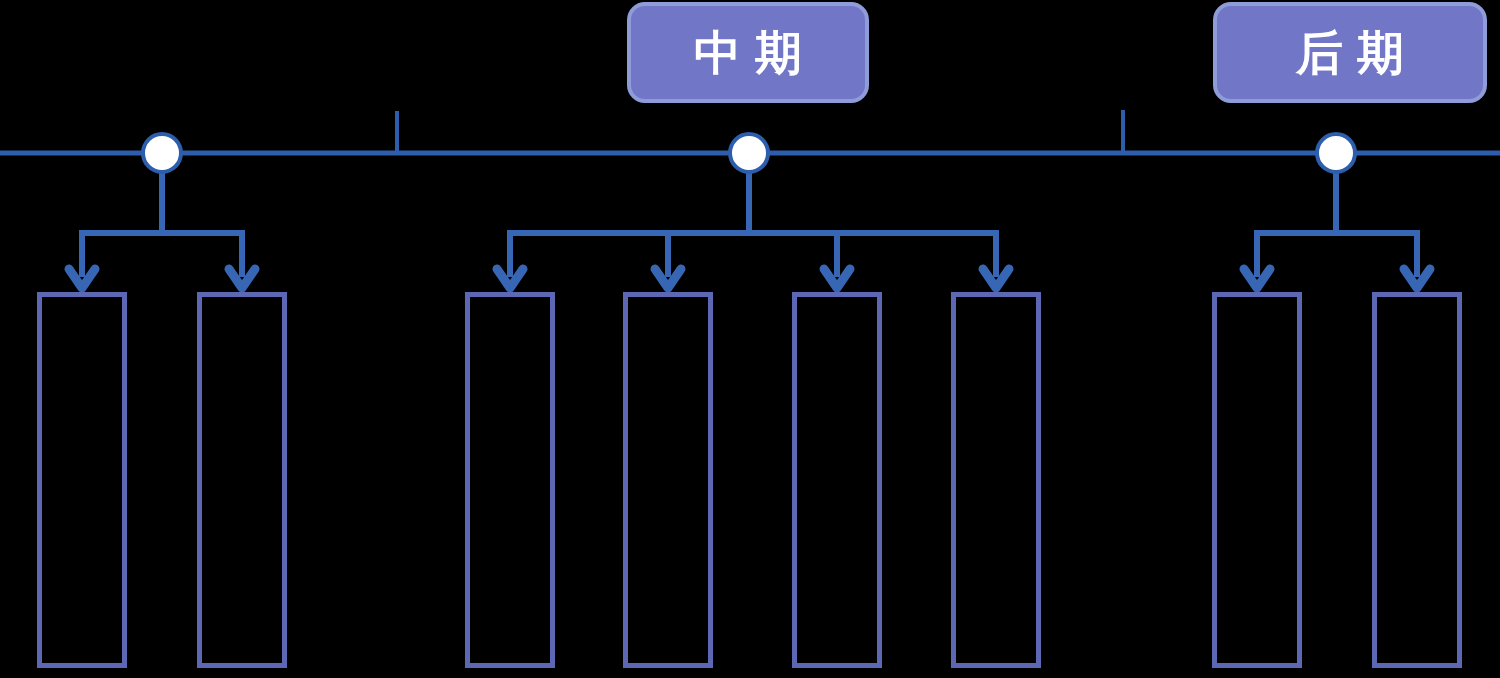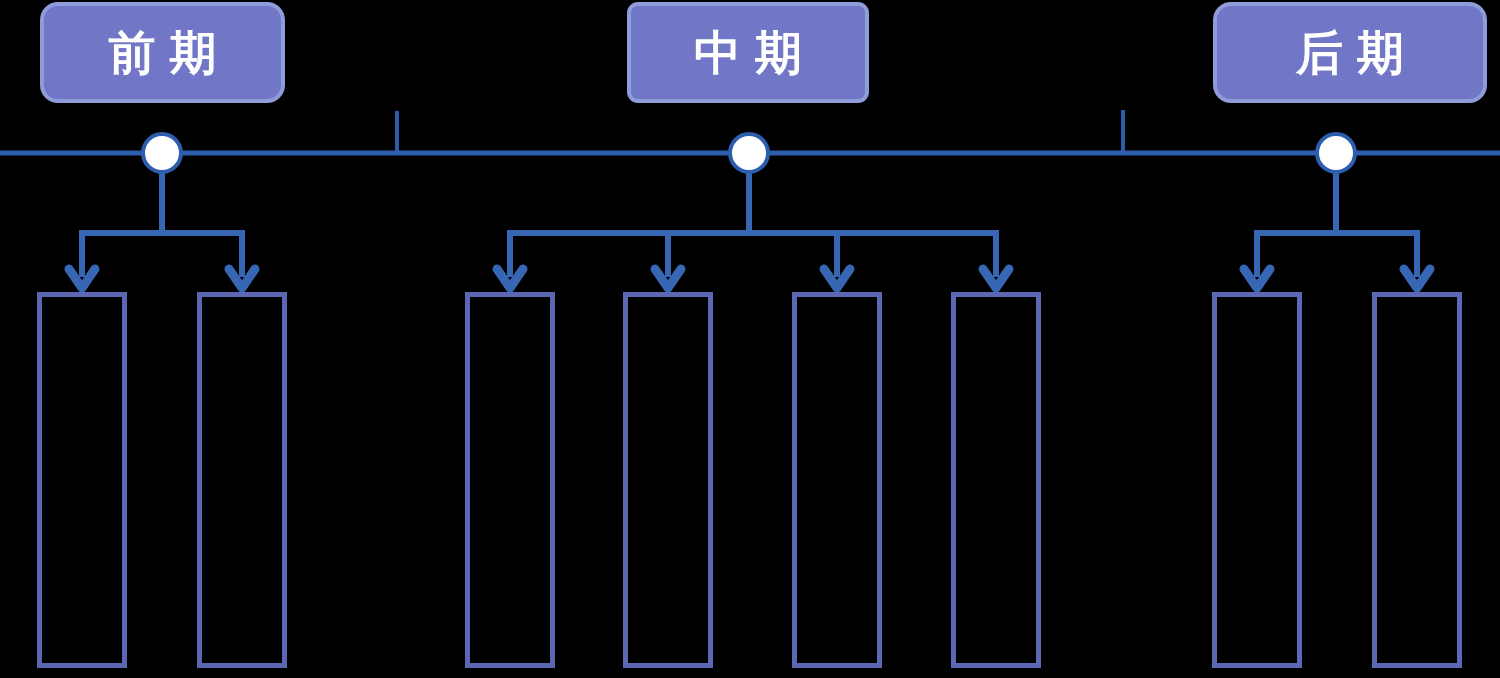--- a/index.html
+++ b/index.html
@@ -36,21 +36,21 @@
     font-weight: bold;
     letter-spacing: 14px;
     text-indent: 14px;
     display: flex;
     align-items: center;
     justify-content: center;
     line-height: 1;
     user-select: none;
   }
   .phase-label.early  { left: 40px;   width: 245px; }
-  .phase-label.middle { left: 627px;  width: 242px; border-radius: 11px; }
+  .phase-label.middle { left: 627px;  width: 242px; }
   .phase-label.late   { left: 1213px; width: 274px; }
 </style>
 </head>
 <body>
 
 <div class="stage">
 
   <svg class="diagram-svg" viewBox="0 0 1500 678" xmlns="http://www.w3.org/2000/svg">
 
     <g stroke="#3767B4" fill="none">
@@ -94,19 +94,18 @@
       <rect x="199.5" y="294.5" width="85" height="371"></rect>
       <rect x="467.5" y="294.5" width="85" height="371"></rect>
       <rect x="625.5" y="294.5" width="85" height="371"></rect>
       <rect x="794.5" y="294.5" width="85" height="371"></rect>
       <rect x="953.5" y="294.5" width="85" height="371"></rect>
       <rect x="1214.5" y="294.5" width="85" height="371"></rect>
       <rect x="1374.5" y="294.5" width="85" height="371"></rect>
     </g>
   </svg>
 
-  <div class="phase-label early">前期</div>
 
   <div class="phase-label middle">中期</div>
 
   <div class="phase-label late">后期</div>
 
 </div>
 
 </body></html>

